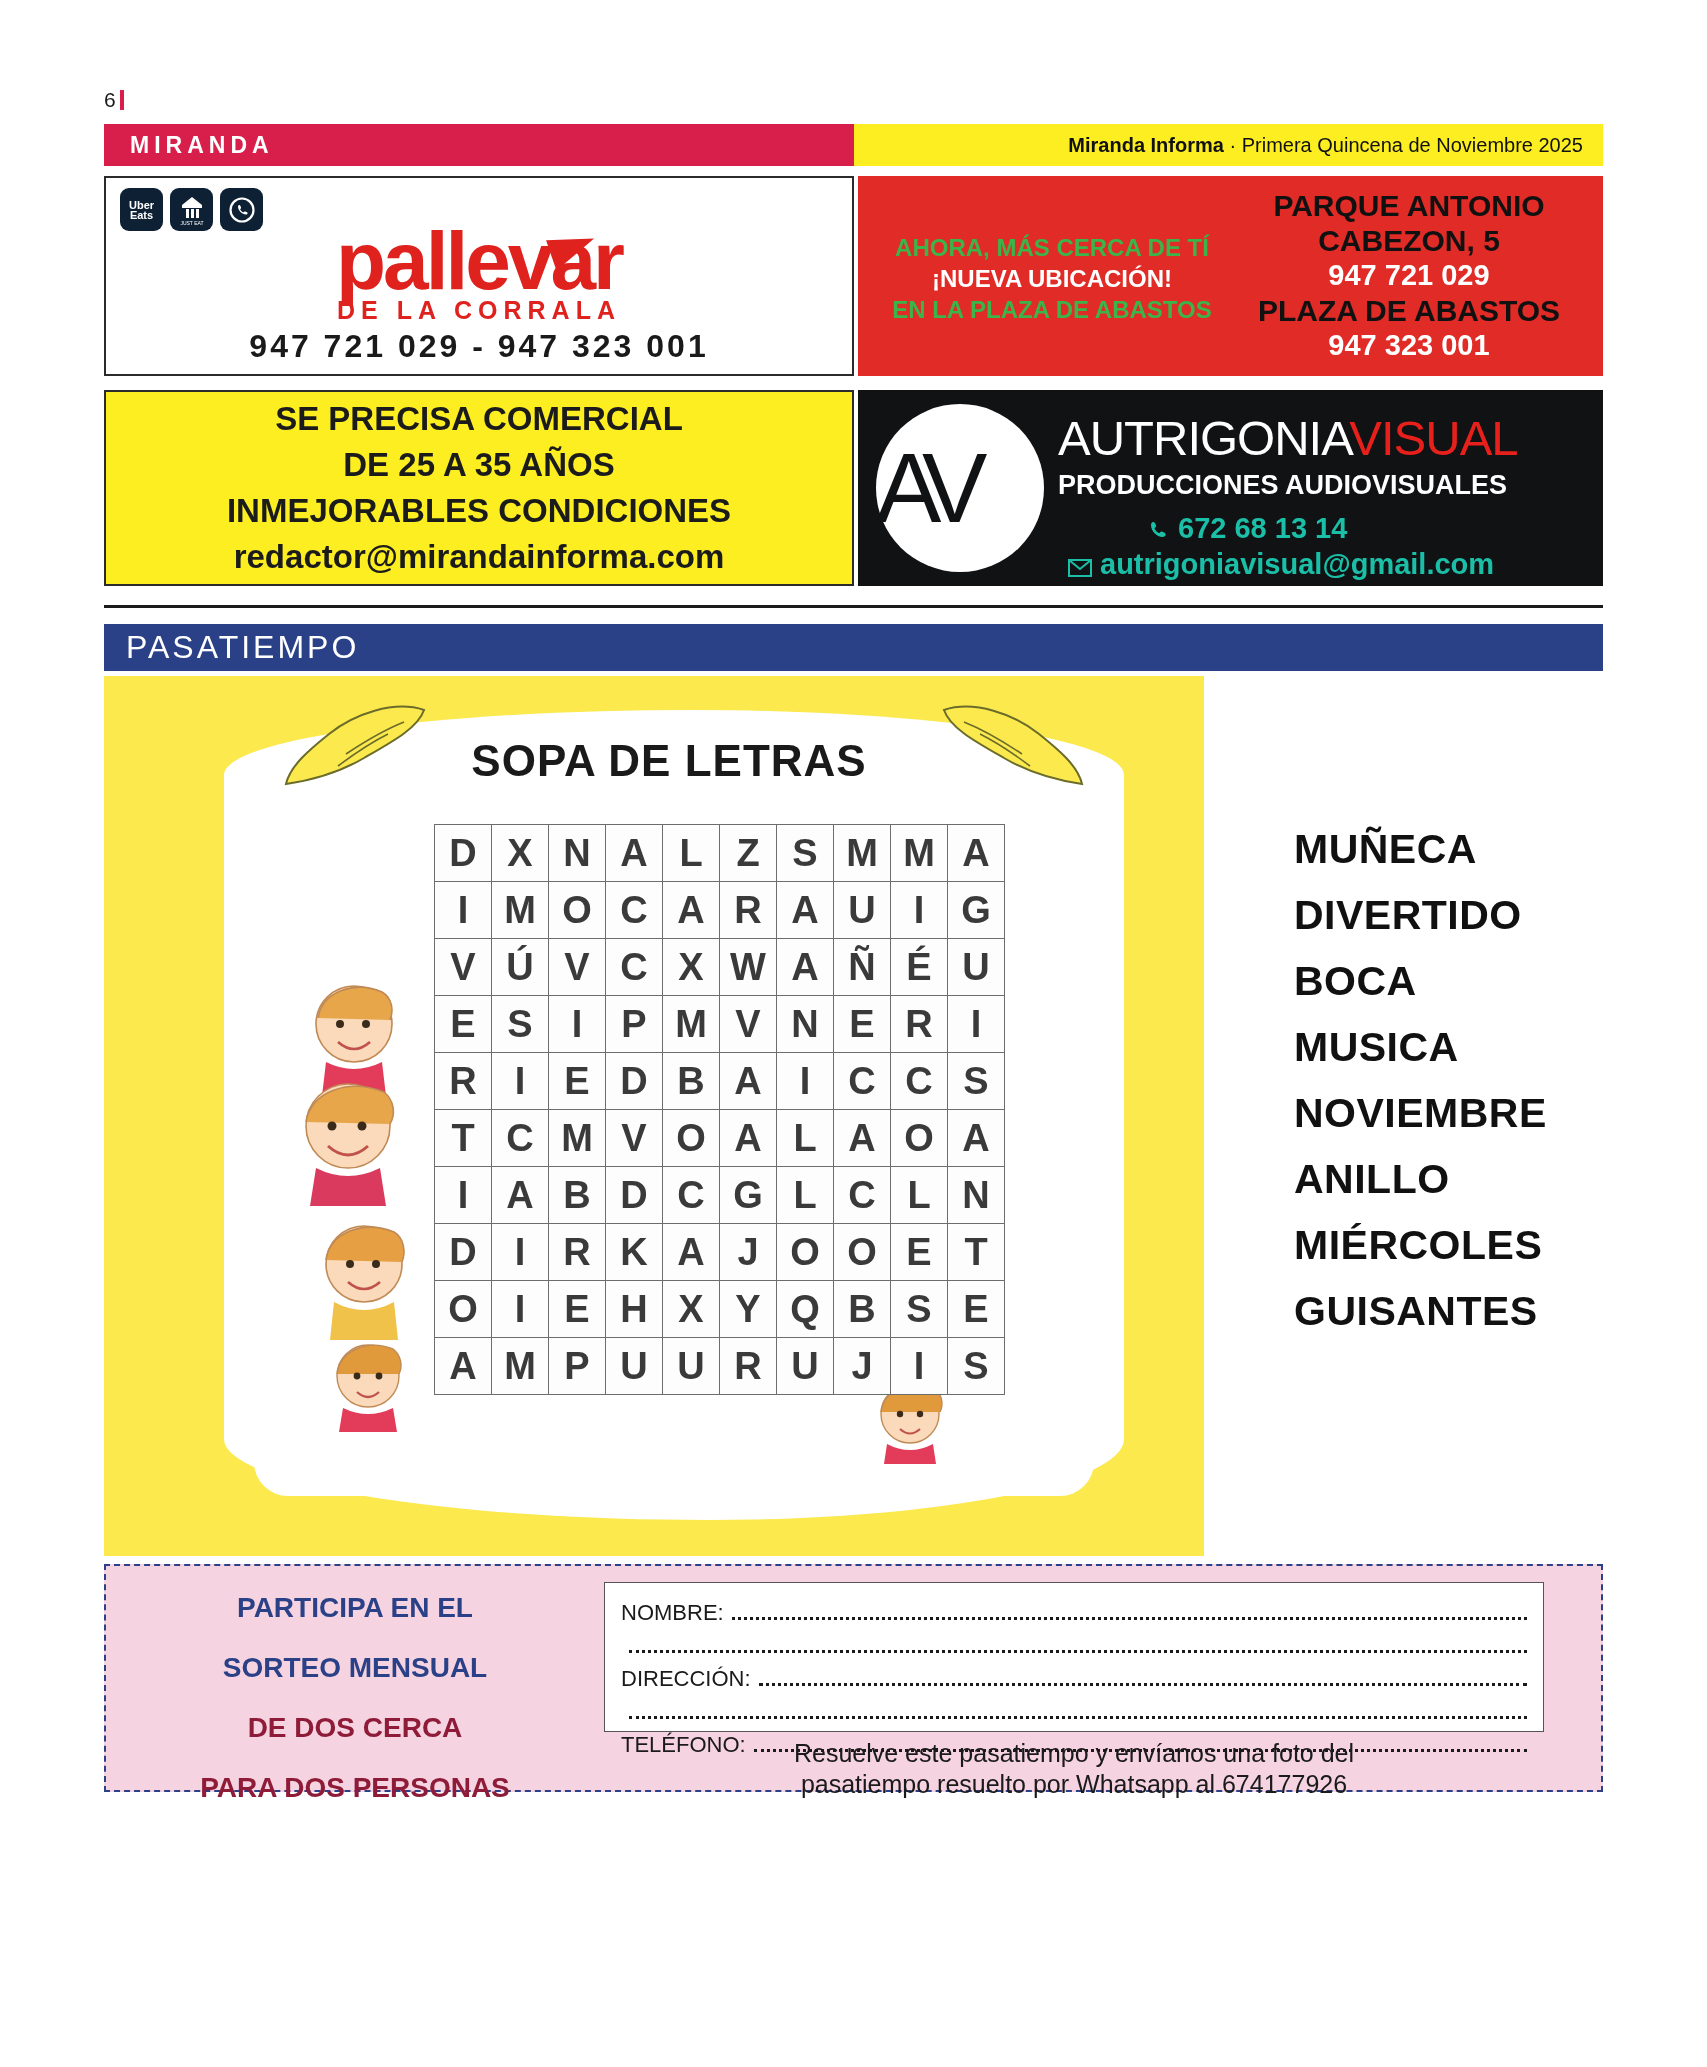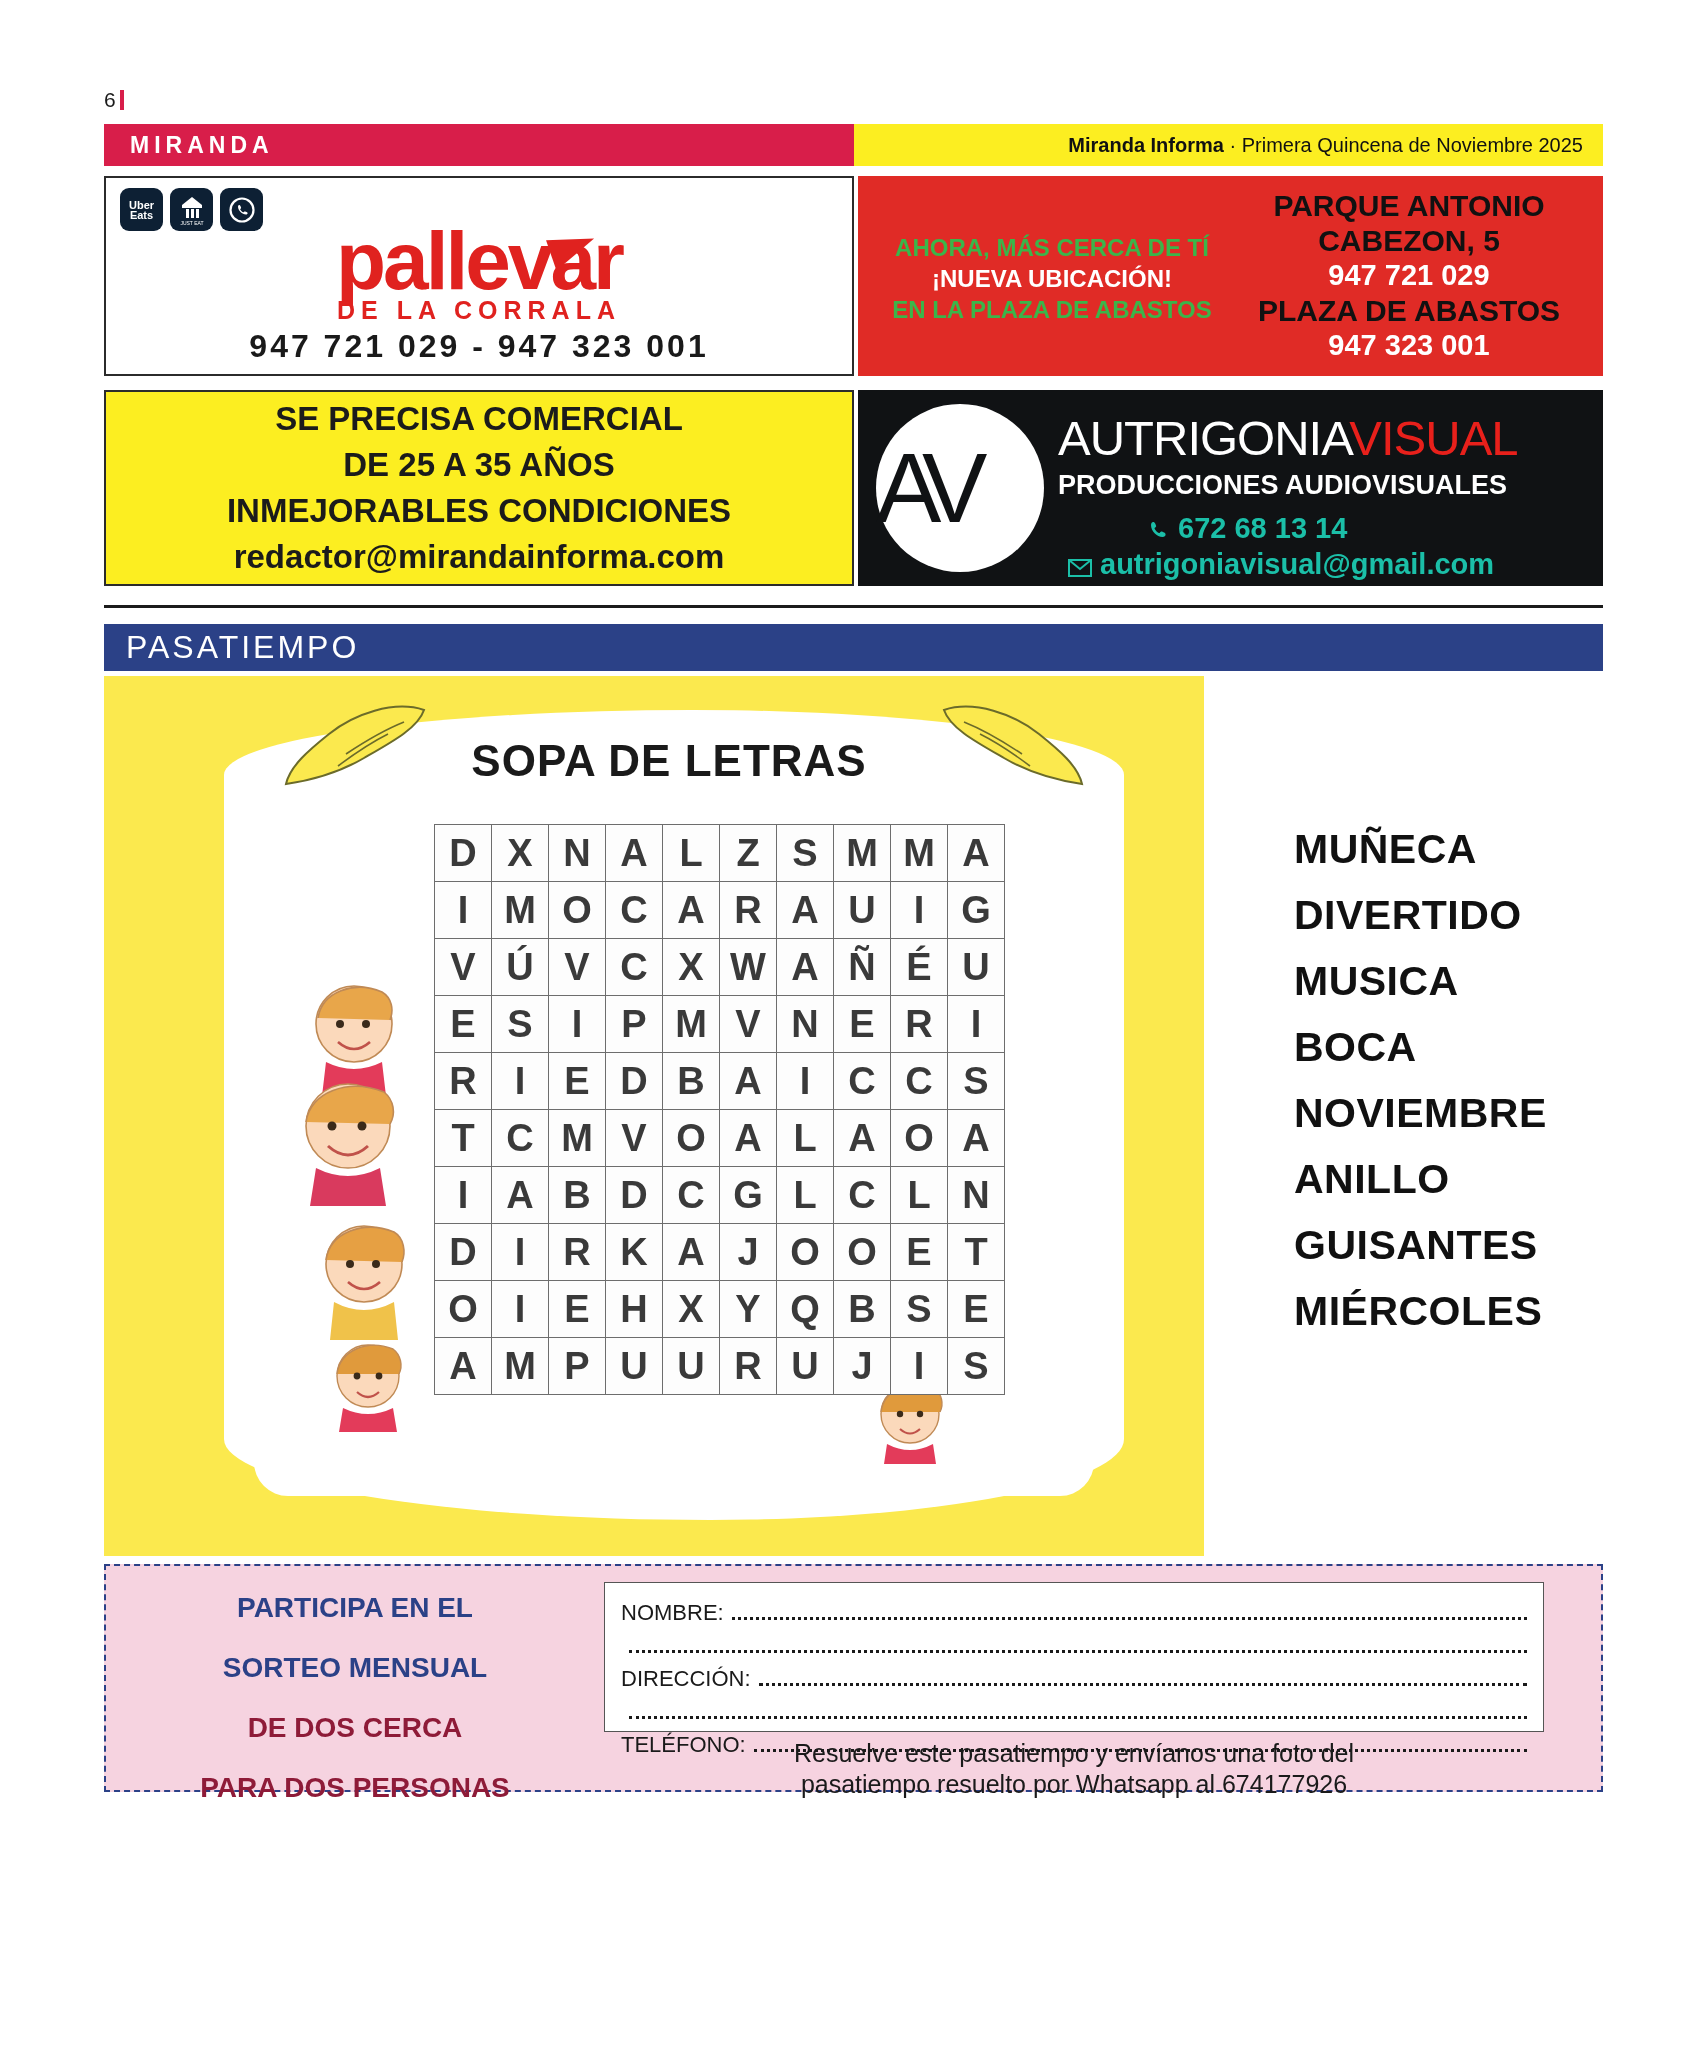--- a/index.html
+++ b/index.html
@@ -411,26 +411,26 @@
             <td>J</td>
             <td>I</td>
             <td>S</td>
           </tr>
         </tbody>
       </table>
 
     <div class="words" id="word-list">
         <div>MUÑECA</div>
         <div>DIVERTIDO</div>
+        <div>BOCA</div>
         <div>MUSICA</div>
-        <div>BOCA</div>
         <div>NOVIEMBRE</div>
         <div>ANILLO</div>
+        <div>MIÉRCOLES</div>
         <div>GUISANTES</div>
-        <div>MIÉRCOLES</div>
       </div>
   </div>
 
   <div class="coupon">
     <div class="coupon-left" id="coupon-promo">
         <div class="cb">PARTICIPA EN EL</div>
         <div class="cb">SORTEO MENSUAL</div>
         <div class="cr">DE DOS CERCA</div>
         <div class="cr">PARA DOS PERSONAS</div>
       </div>

